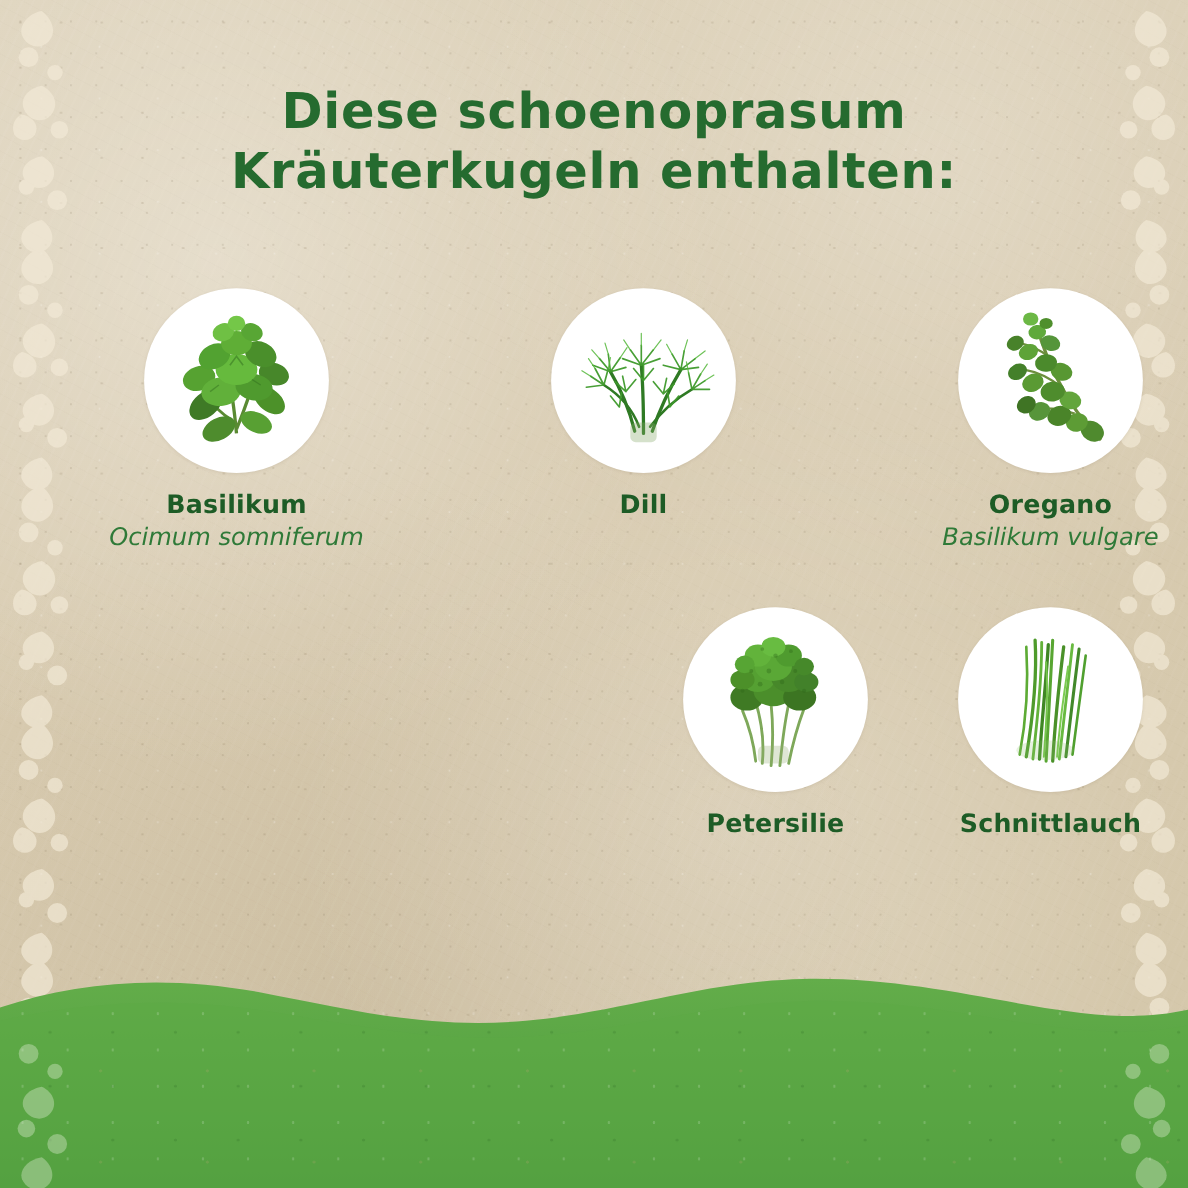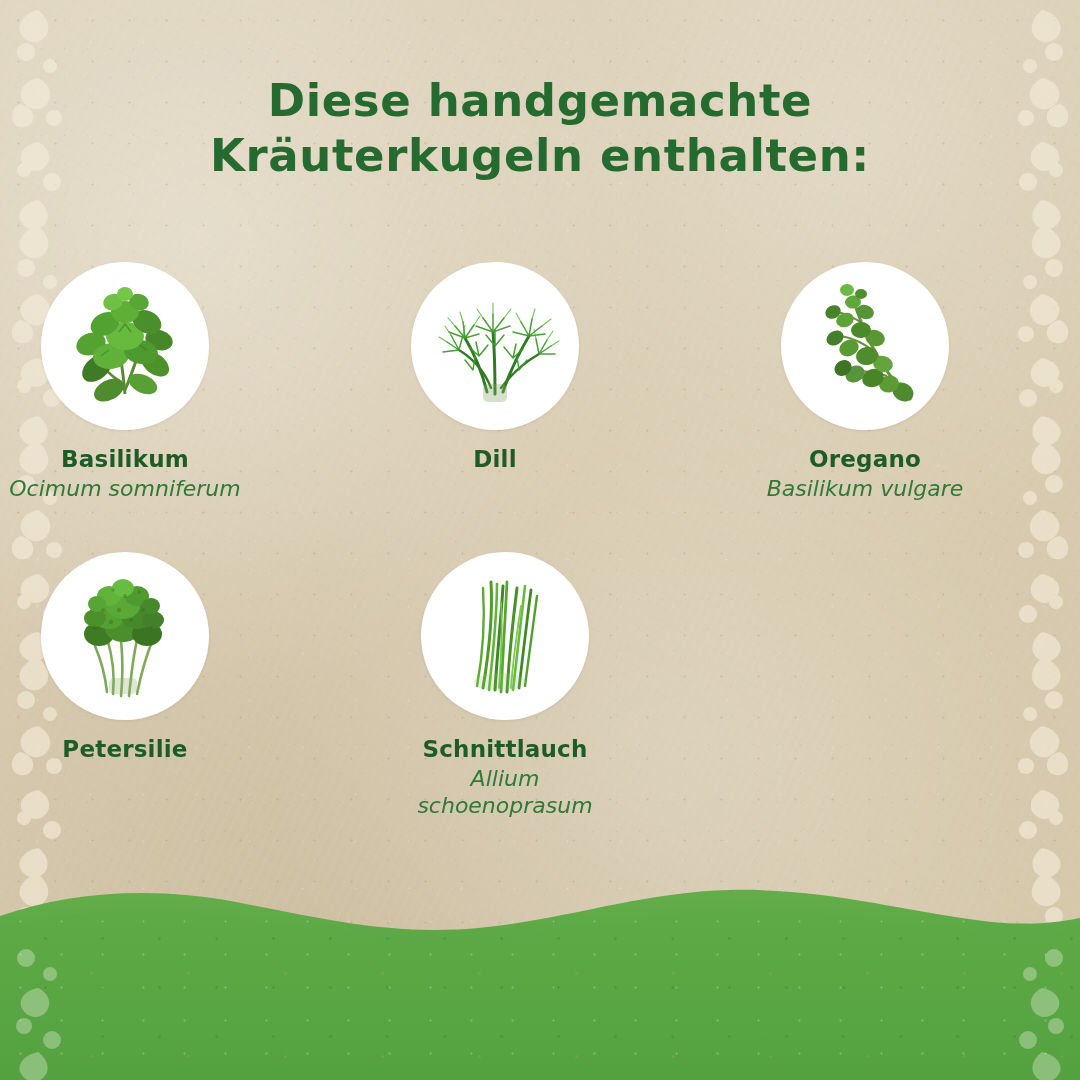--- a/index.html
+++ b/index.html
@@ -105,24 +105,24 @@
 
   
   .grid {
     position: absolute;
     left: 0;
     top: 262px;
     width: 1080px;
   }
   .row {
     display: flex;
-    justify-content: flex-start;
+    justify-content: flex-end;
   }
   .row-1 { gap: 120px; }
-  .row-2 { gap: 130px; margin-top: 50px; }
+  .row-2 { margin-top: 50px; }
 
   .herb {
     width: 250px;
     display: flex;
     flex-direction: column;
     align-items: center;
   }
   .disc {
     width: 168px;
     height: 168px;
@@ -292,21 +292,21 @@
           <path d="M32 142 c11 5 15 17 7 25 c-8 8 -21 3 -24 -7 c-2 -9 6 -16 17 -18z"></path>
           <circle cx="18" cy="170" r="7"></circle>
           <circle cx="46" cy="182" r="9"></circle>
           <path d="M32 200 c10 7 13 19 5 26 c-8 7 -19 3 -23 -6 c-3 -9 6 -18 18 -20z"></path>
         </g>
       </g>
     </svg>
   </div>
 
   <div class="headline">
-    <span class="l1">Diese handgemachte</span>
+    <span class="l1">Diese schoenoprasum</span>
     <span class="l2">Kräuterkugeln enthalten:</span>
   </div>
 
   <div class="grid">
 
     <div class="row row-1">
 
       <div class="herb">
         <div class="disc">
           <span>
@@ -476,21 +476,20 @@
                 <path d="M46 124 C52 92 54 58 52 26" stroke="#5dab35" stroke-width="2.4"></path>
                 <path d="M94 124 C98 94 102 62 106 34" stroke="#50a02f" stroke-width="2.4"></path>
                 <path d="M68 126 C70 98 72 70 70 40" stroke="#74c44b" stroke-width="1.8"></path>
                 <path d="M80 126 C82 98 86 70 90 44" stroke="#7ccb52" stroke-width="1.8"></path>
               </g>
               <ellipse cx="69" cy="120" rx="26" ry="9" fill="#8fbf6d" opacity="0.22"></ellipse>
             </svg>
           </span>
         </div>
         <div class="herb-name">Schnittlauch</div>
-        <div class="herb-latin">Allium schoenoprasum</div>
       </div>
 
     </div>
   </div>
 
   <div class="green-band">
     <svg width="1080" height="210" viewBox="0 0 1080 210" xmlns="http://www.w3.org/2000/svg">
       <defs>
         <linearGradient id="bandGrad" x1="0" y1="0" x2="0" y2="1">
           <stop offset="0%" stop-color="#63ad4a"></stop>

